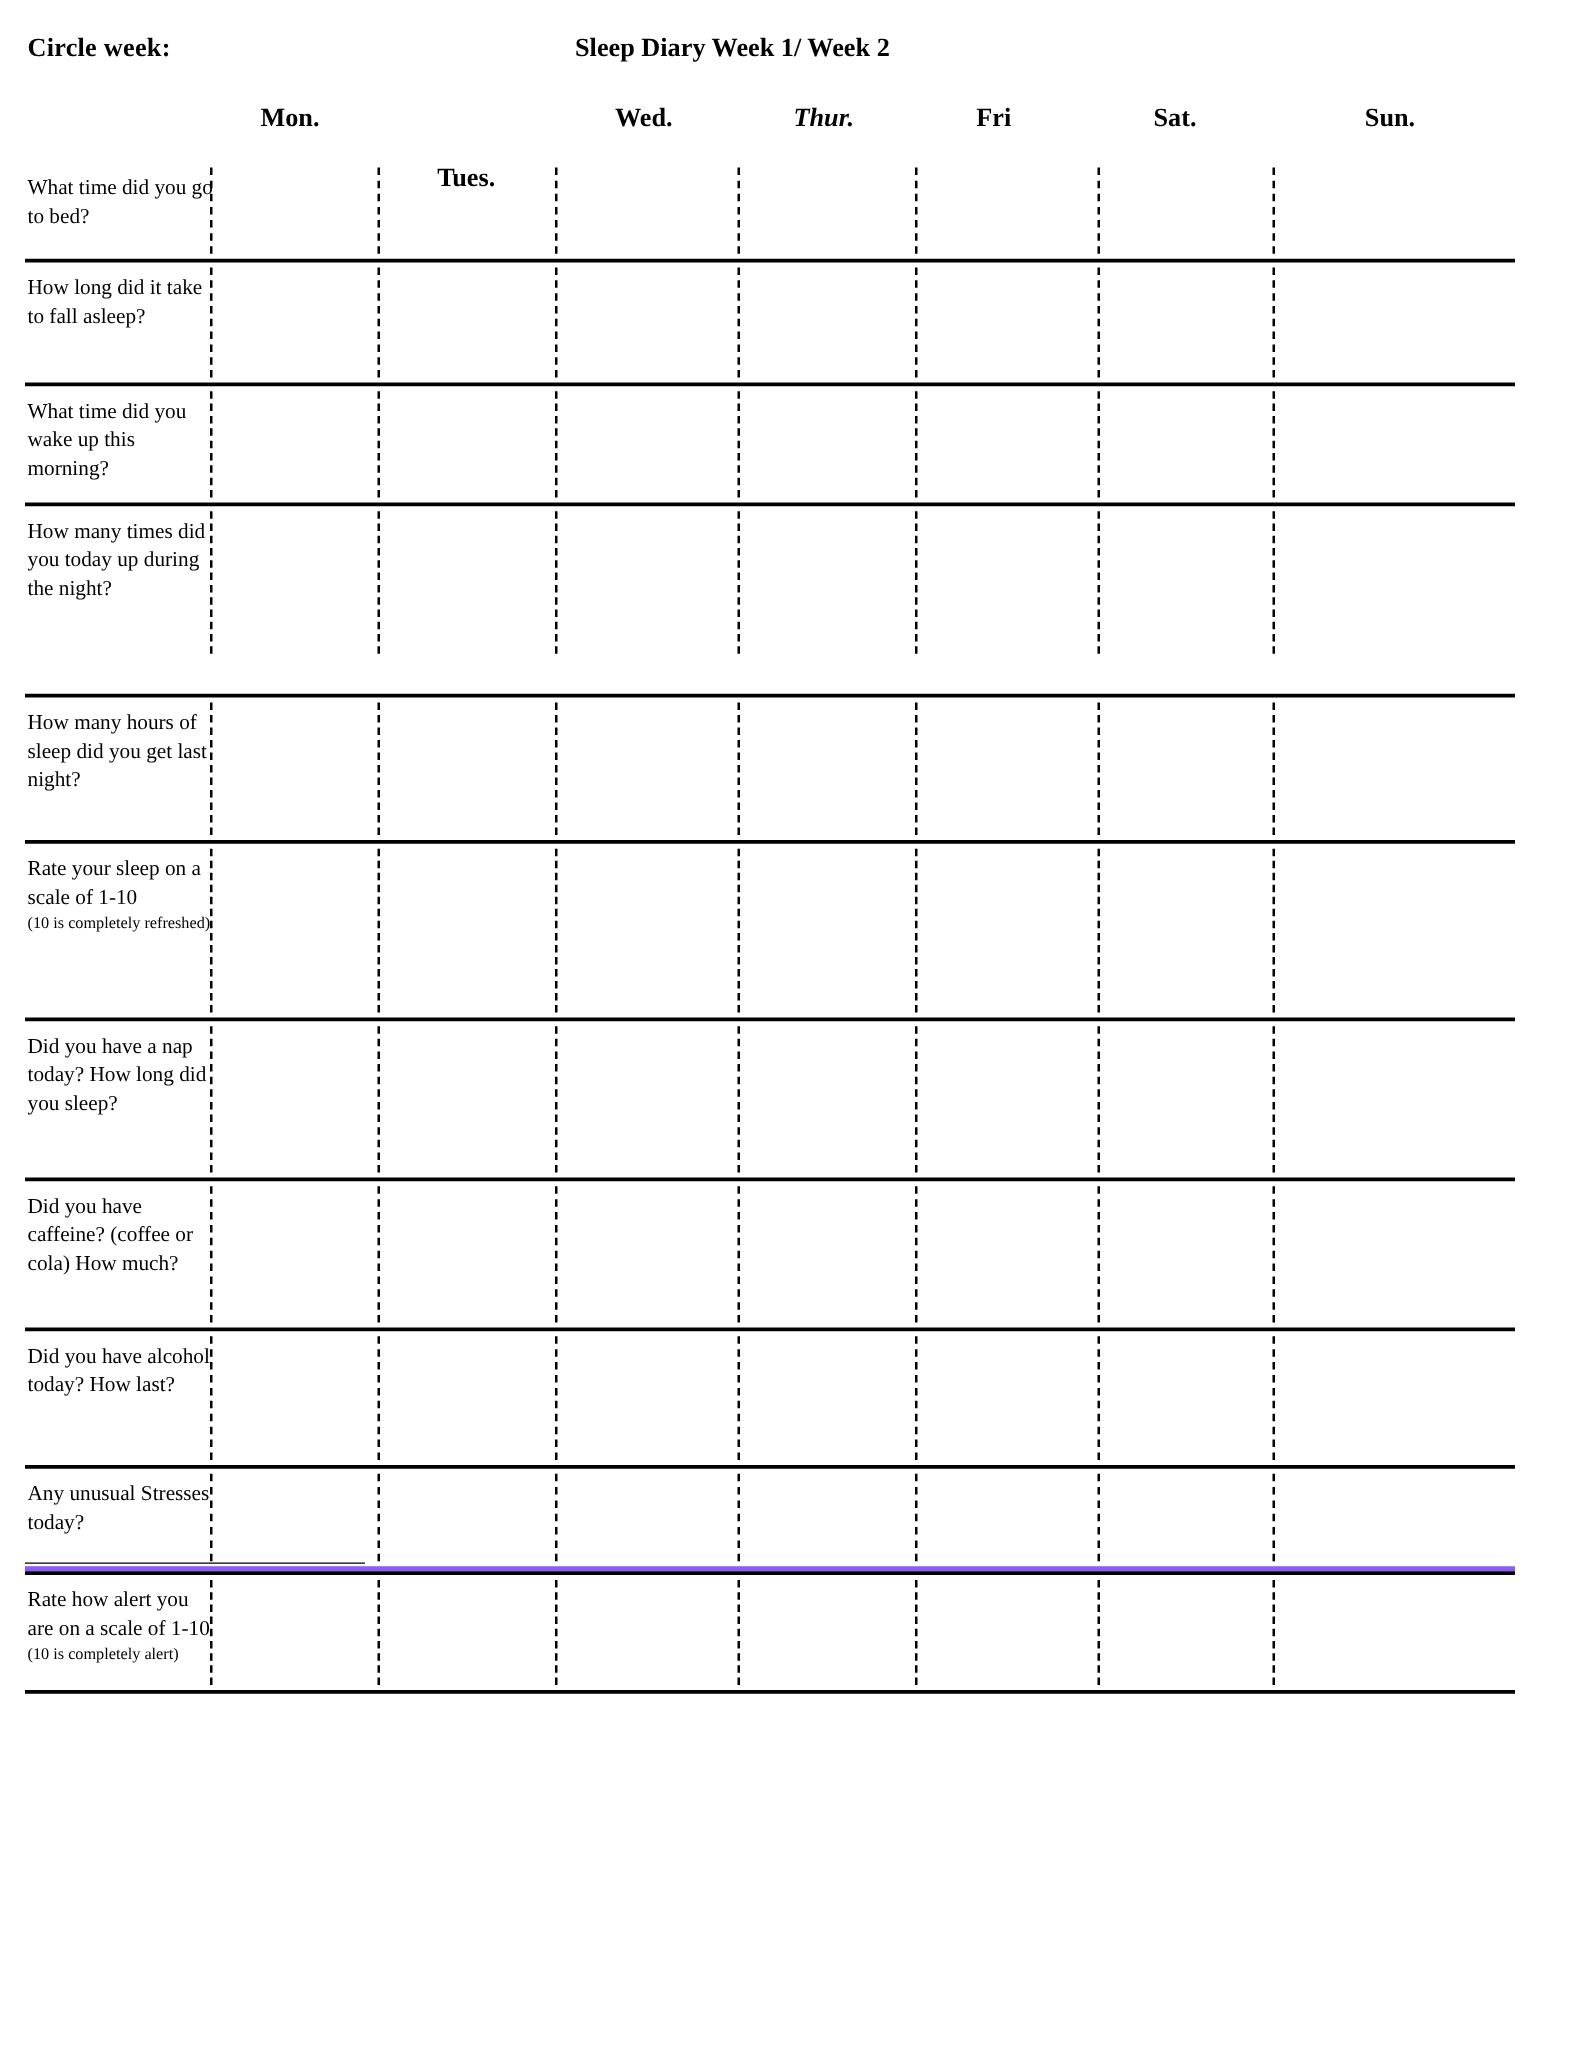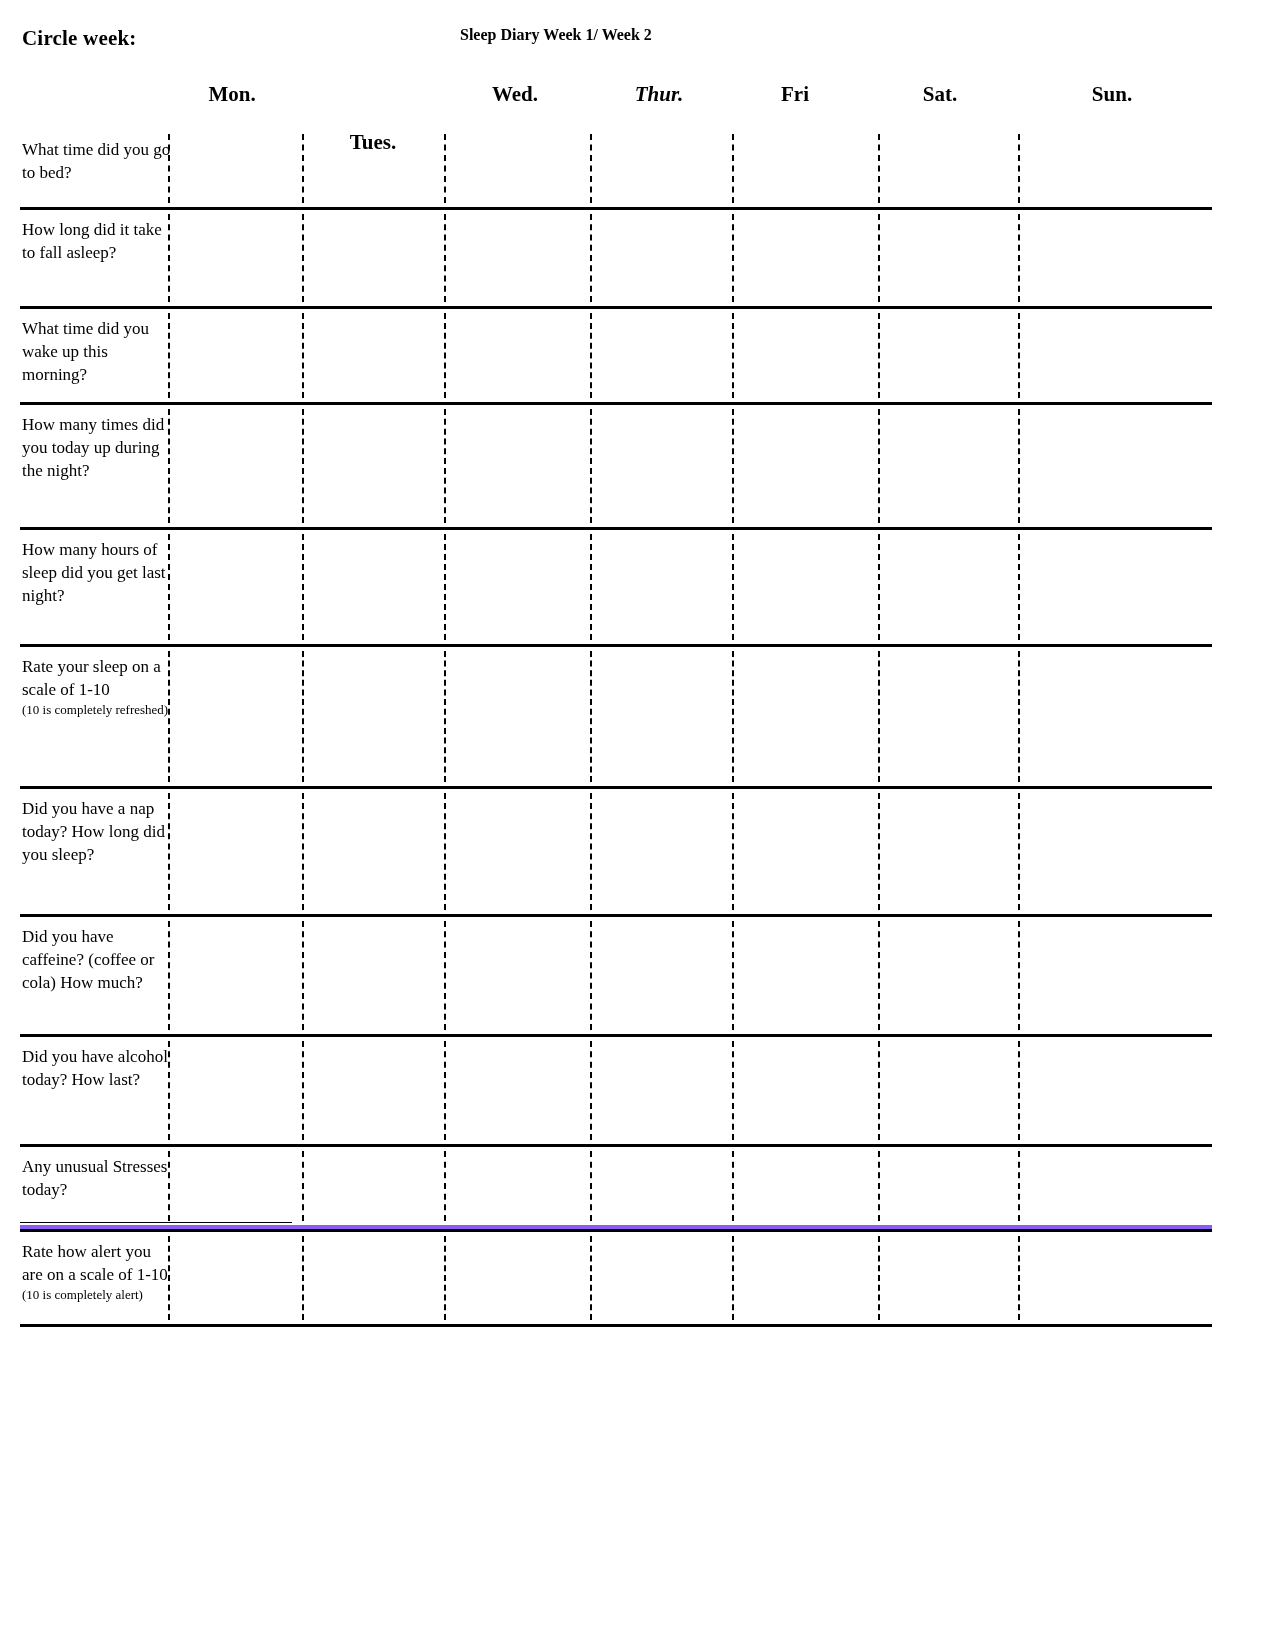--- a/index.html
+++ b/index.html
@@ -37,21 +37,21 @@
     top: 0;
     font-size: 21px;
     font-weight: bold;
     letter-spacing: 0.2px;
     white-space: nowrap;
   }
   .doc-title {
     position: absolute;
     left: 460px;
     top: 0;
-    font-size: 16px;
+    font-size: 21px;
     font-weight: bold;
     white-space: nowrap;
   }
 
   
   .day-header {
     position: absolute;
     top: 82px;
     left: 0;
     width: 1275px;
@@ -172,21 +172,21 @@
       <div class="rowblock" style="height: 125px;">
         <div class="label">How many times did you today up during the night?</div>
         <div class="colsep" style="left: 148px;"></div>
         <div class="colsep" style="left: 282px;"></div>
         <div class="colsep" style="left: 424px;"></div>
         <div class="colsep" style="left: 570px;"></div>
         <div class="colsep" style="left: 712px;"></div>
         <div class="colsep" style="left: 858px;"></div>
         <div class="colsep" style="left: 998px;"></div>
       </div>
-      <div class="rowblock" style="height: 117px;">
+      <div class="rowblock" style="height: 117px; margin-top: 28px;">
         <div class="label">How many hours of sleep did you get last night?</div>
         <div class="colsep" style="left: 148px;"></div>
         <div class="colsep" style="left: 282px;"></div>
         <div class="colsep" style="left: 424px;"></div>
         <div class="colsep" style="left: 570px;"></div>
         <div class="colsep" style="left: 712px;"></div>
         <div class="colsep" style="left: 858px;"></div>
         <div class="colsep" style="left: 998px;"></div>
       </div>
       <div class="rowblock" style="height: 142px;">

